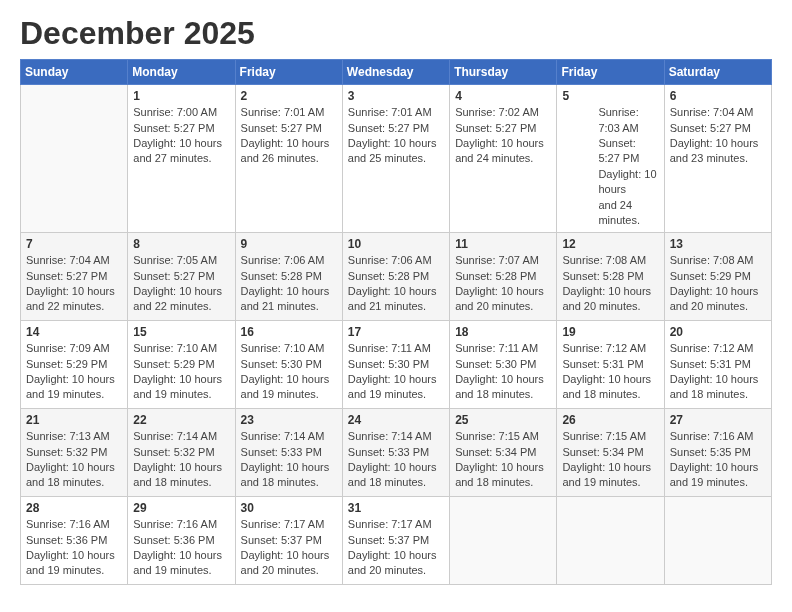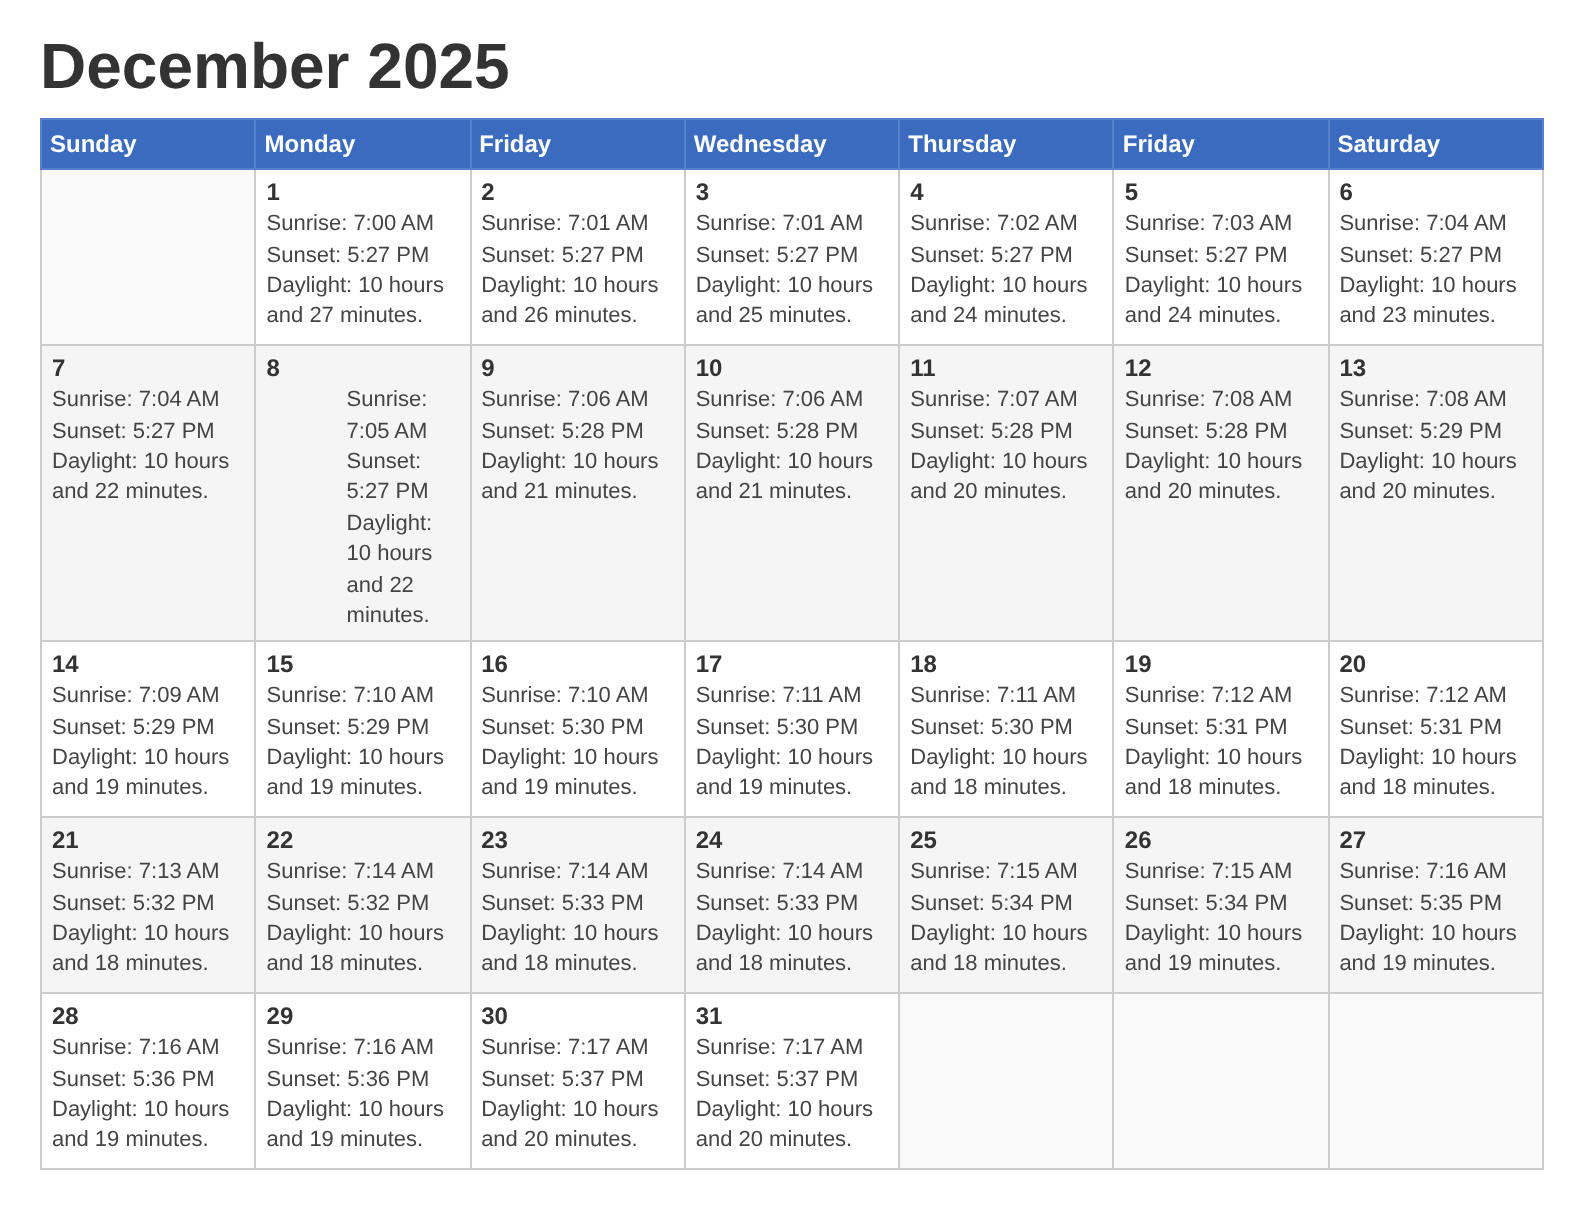--- a/index.html
+++ b/index.html
@@ -140,21 +140,21 @@
           </td>
           <td>
             <span class="day-num">4</span>
             <div class="day-info" style="white-space: pre-line;">Sunrise: 7:02 AM
 Sunset: 5:27 PM
 Daylight: 10 hours
 and 24 minutes.</div>
           </td>
           <td>
             <span class="day-num">5</span>
-            <div class="day-info" style="white-space: pre-line;">Sunrise: 7:03 AM
+            <div class="day-info" style="white-space: pre-line; margin-left: 36px;">Sunrise: 7:03 AM
 Sunset: 5:27 PM
 Daylight: 10 hours
 and 24 minutes.</div>
           </td>
           <td>
             <span class="day-num">6</span>
             <div class="day-info" style="white-space: pre-line;">Sunrise: 7:04 AM
 Sunset: 5:27 PM
 Daylight: 10 hours
 and 23 minutes.</div>
@@ -163,21 +163,21 @@
         <tr>
           <td>
             <span class="day-num">7</span>
             <div class="day-info" style="white-space: pre-line;">Sunrise: 7:04 AM
 Sunset: 5:27 PM
 Daylight: 10 hours
 and 22 minutes.</div>
           </td>
           <td>
             <span class="day-num">8</span>
-            <div class="day-info" style="white-space: pre-line; margin-left: 40px;">Sunrise: 7:05 AM
+            <div class="day-info" style="white-space: pre-line;">Sunrise: 7:05 AM
 Sunset: 5:27 PM
 Daylight: 10 hours
 and 22 minutes.</div>
           </td>
           <td>
             <span class="day-num">9</span>
             <div class="day-info" style="white-space: pre-line;">Sunrise: 7:06 AM
 Sunset: 5:28 PM
 Daylight: 10 hours
 and 21 minutes.</div>

